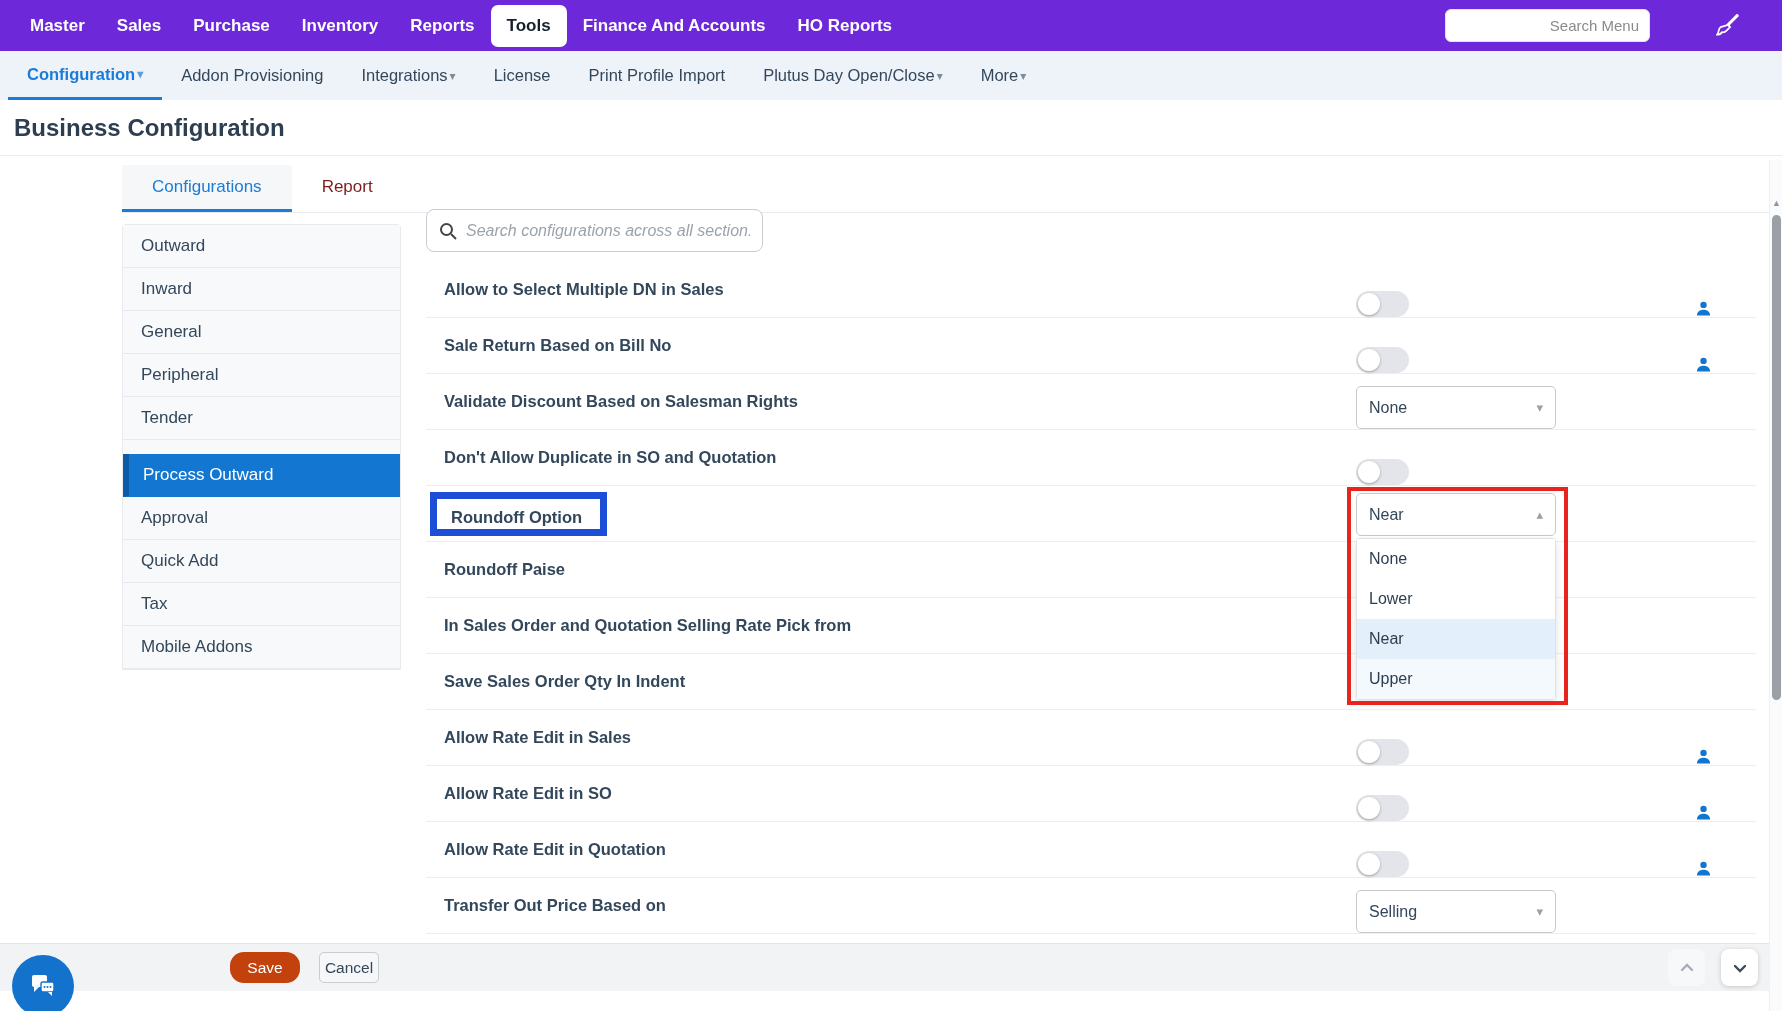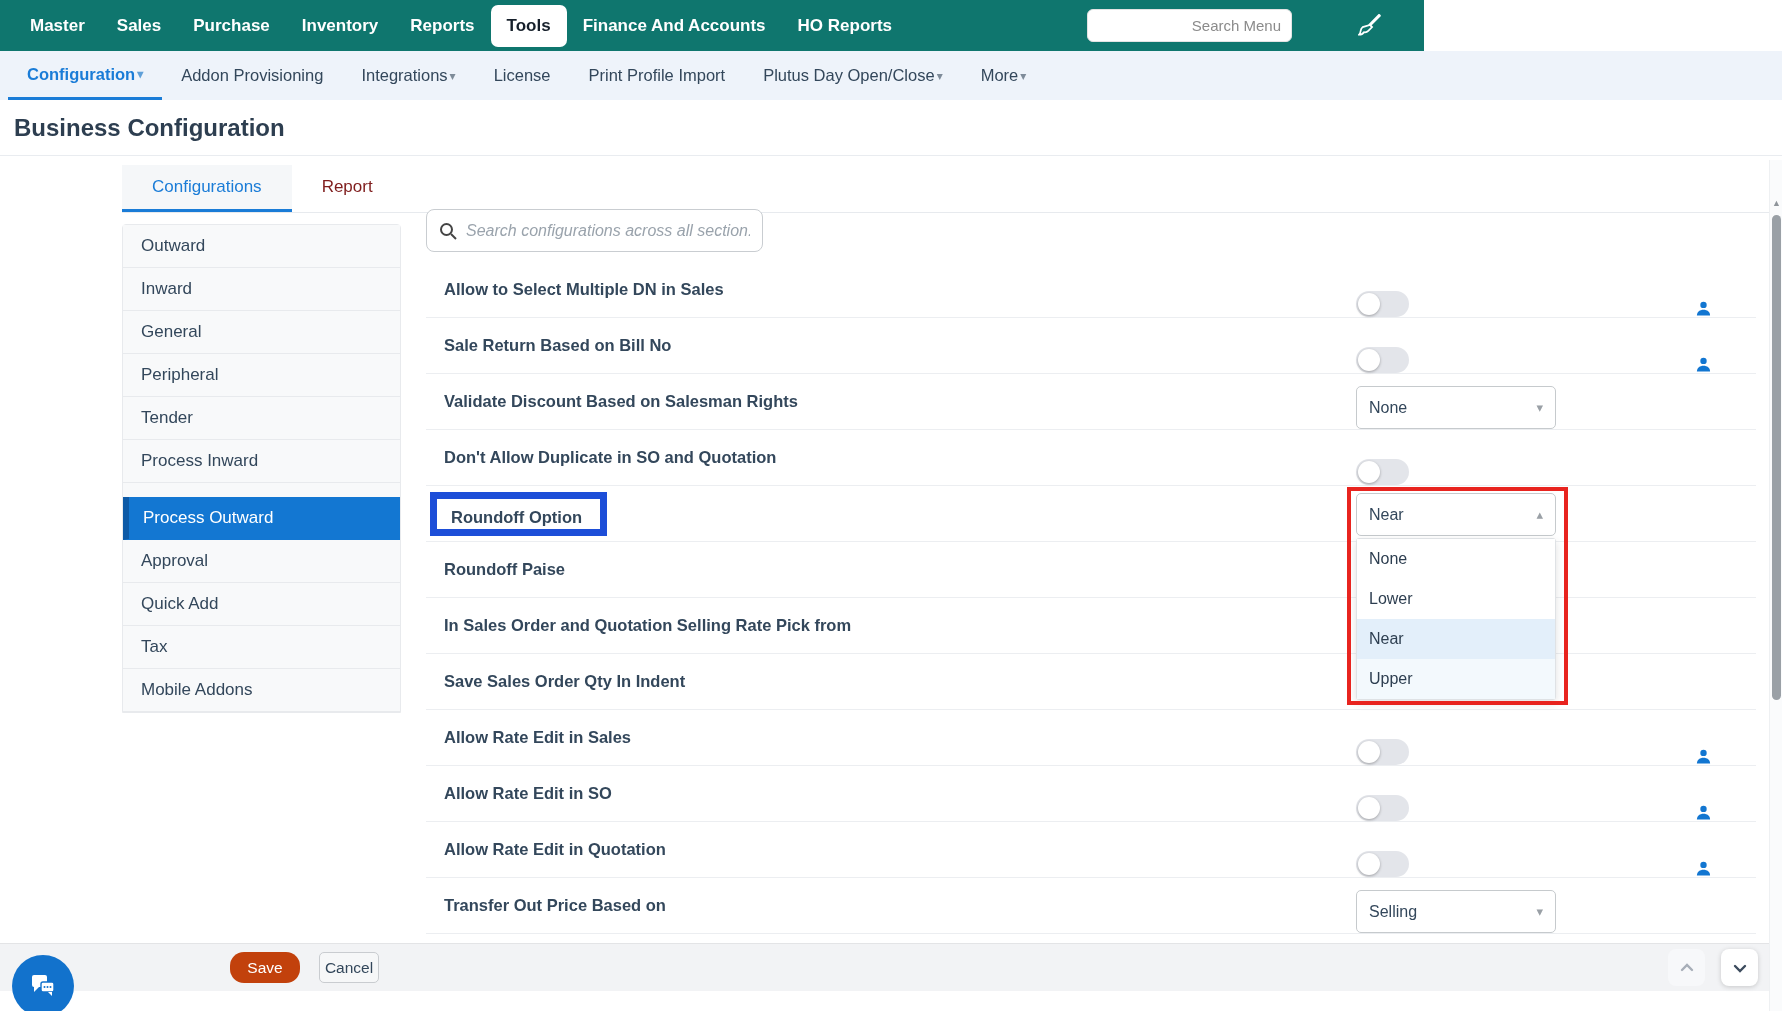--- a/index.html
+++ b/index.html
@@ -1,21 +1,21 @@
 <!DOCTYPE html>
 <html><head>
 <meta charset="utf-8">
 <style>
   * { margin:0; padding:0; box-sizing:border-box; }
   html,body { width:1782px; height:1011px; overflow:hidden; background:#fff;
     font-family:"Liberation Sans", sans-serif; color:#33475b; }
 
   
-  .topnav { position:absolute; left:0; top:0; width:1424px; height:51px;
-    background:#0f766e; display:flex; align-items:center; padding:12px 14px; }
+  .topnav { position:absolute; left:0; top:0; width:1782px; height:51px;
+    background:#6d28d9; display:flex; align-items:center; padding:12px 14px; }
   .topnav-item { color:#fff; font-weight:bold; font-size:17px; padding:10px 16px;
     white-space:nowrap; cursor:pointer; }
   .topnav-item.active { background:#fff; color:#16202b; border-radius:7px; padding:11px 16px; }
   .topnav-spacer { flex:1; }
   .menu-search { width:205px; height:33px; border:1px solid #e3e3e3; border-radius:6px;
     background:#fff; font-size:15px; color:#555; padding:0 10px; outline:none;
     font-family:"Liberation Sans", sans-serif;text-align:right; }
   .menu-search::placeholder { color:#8b8b8b; }
   .brush-wrap { margin-left:66px; margin-right:26px; cursor:pointer; display:flex; }
 
@@ -172,21 +172,20 @@
   <div class="tab">Report</div>
 </div>
 <div class="tabbar-rule"></div>
 
 <aside class="sidebar">
   <div class="side-item">Outward</div>
   <div class="side-item">Inward</div>
   <div class="side-item">General</div>
   <div class="side-item">Peripheral</div>
   <div class="side-item">Tender</div>
-  <div class="side-item">Process Inward</div>
   <div class="side-item active">Process Outward</div>
   <div class="side-item">Approval</div>
   <div class="side-item">Quick Add</div>
   <div class="side-item">Tax</div>
   <div class="side-item">Mobile Addons</div>
 </aside>
 
 <main class="main">
 
   <div class="cfg-search">

